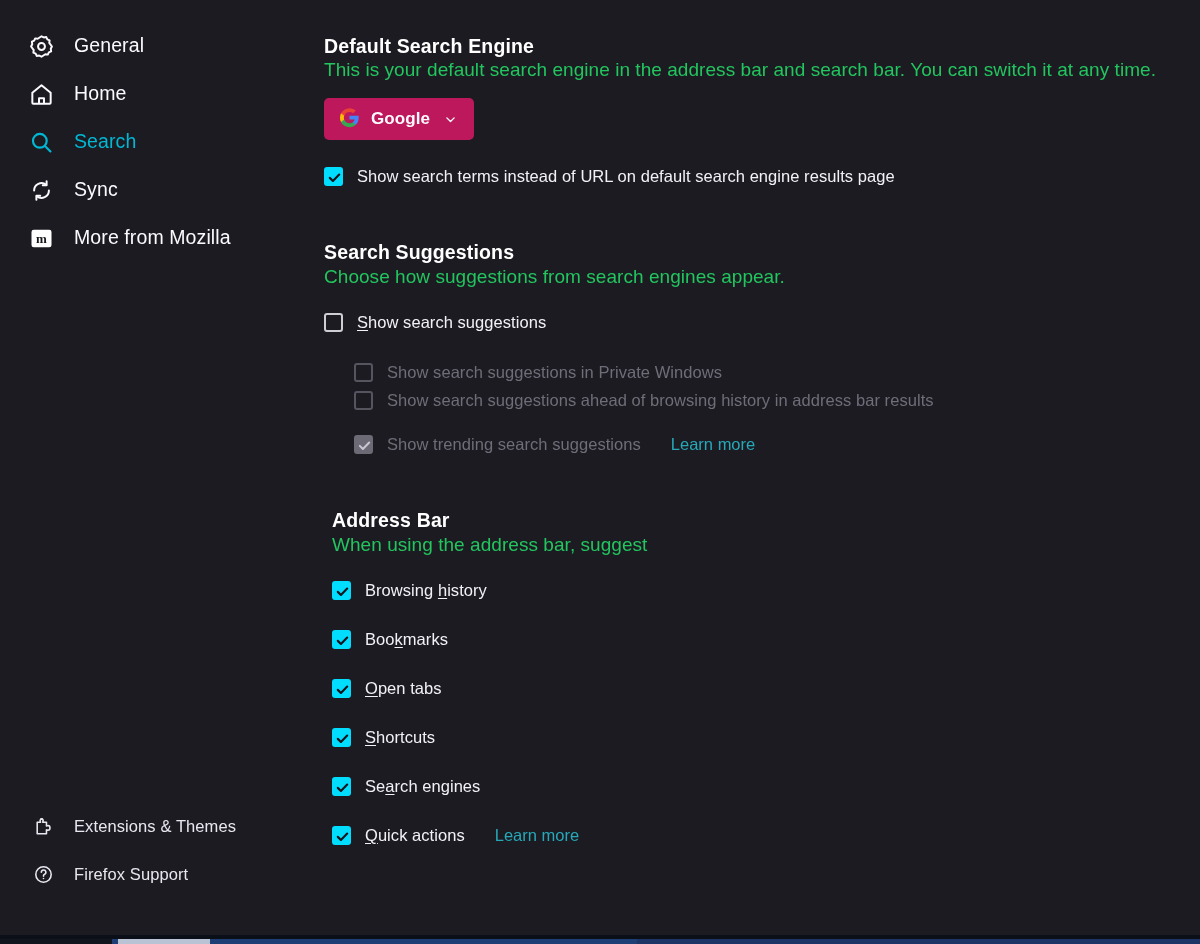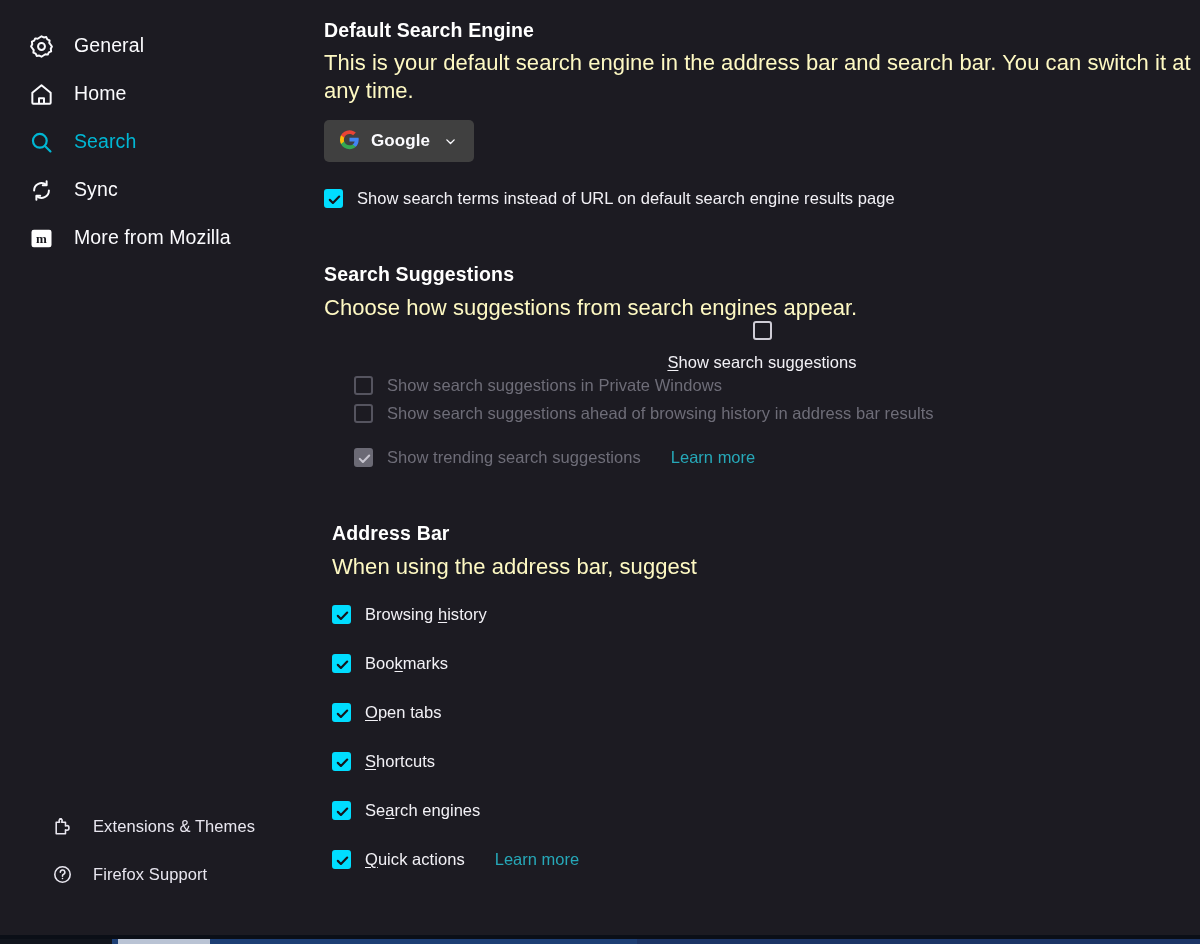--- a/index.html
+++ b/index.html
@@ -57,21 +57,20 @@
     align-items: center;
     justify-content: center;
   }
   .nav-icon svg { display: block; }
 
   .sidebar-footer {
     position: absolute;
     left: 0;
     bottom: 46px;
     width: 100%;
-    margin-left: 19px;
   }
   .foot-item {
     display: flex;
     align-items: center;
     height: 48px;
     padding-left: 32px;
     gap: 20px;
     color: #e8e6ef;
     cursor: default;
   }
@@ -88,45 +87,45 @@
     display: flex;
     align-items: center;
     justify-content: center;
   }
 
   
   .main {
     position: relative;
     flex: 1 1 auto;
     height: 728px;
-    padding-top: 20px;
+    padding-top: 36px;
     padding-left: 2px;
   }
 
   .section-title {
     font-size: 19.5px;
     font-weight: bold;
     color: #ffffff;
     letter-spacing: 0.15px;
     line-height: 1.1;
   }
   .section-desc {
-    font-size: 22px;
-    color: #fef9c3;
+    font-size: 19px;
+    color: #22c55e;
     letter-spacing: 0.05px;
-    margin-top: 8px;
+    margin-top: 1px;
     line-height: 1.25;
   }
 
   
   .engine-select {
     display: inline-flex;
     align-items: center;
     gap: 11px;
-    background: #404040;
+    background: #be185d;
     border: none;
     border-radius: 5px;
     height: 42px;
     padding: 0 17px 0 15px;
     margin-top: 16px;
     cursor: default;
   }
   .engine-name {
     font-size: 17px;
     font-weight: bold;
@@ -325,21 +324,21 @@
         <span class="cb-label">Show search terms instead of URL on default search engine results page</span>
       </div>
     </section>
 
     <div class="gap-a"></div>
 
     <section>
       <h2 class="section-title">Search Suggestions</h2>
       <p class="section-desc">Choose how suggestions from search engines appear.</p>
 
-      <div class="cb-row" style="flex-direction:column;">
+      <div class="cb-row" style="margin-top:20px;">
         <span class="cbox unchecked"></span>
         <span class="cb-label"><u class="ak">S</u><span>how search suggestions</span></span>
       </div>
 
       <div class="sub-group" style="margin-top:22px;">
         <div class="cb-row disabled" style="margin-top:20px;">
           <span class="cbox dis-unchecked"></span>
           <span class="cb-label">Show search suggestions in Private Windows</span>
         </div>
 

